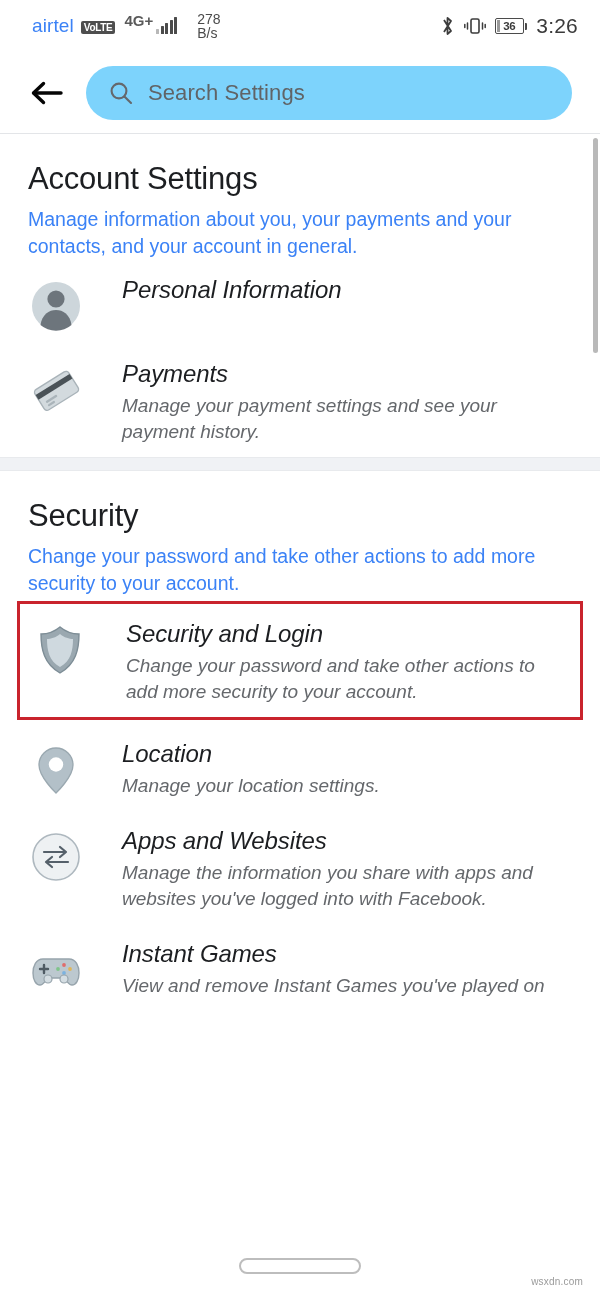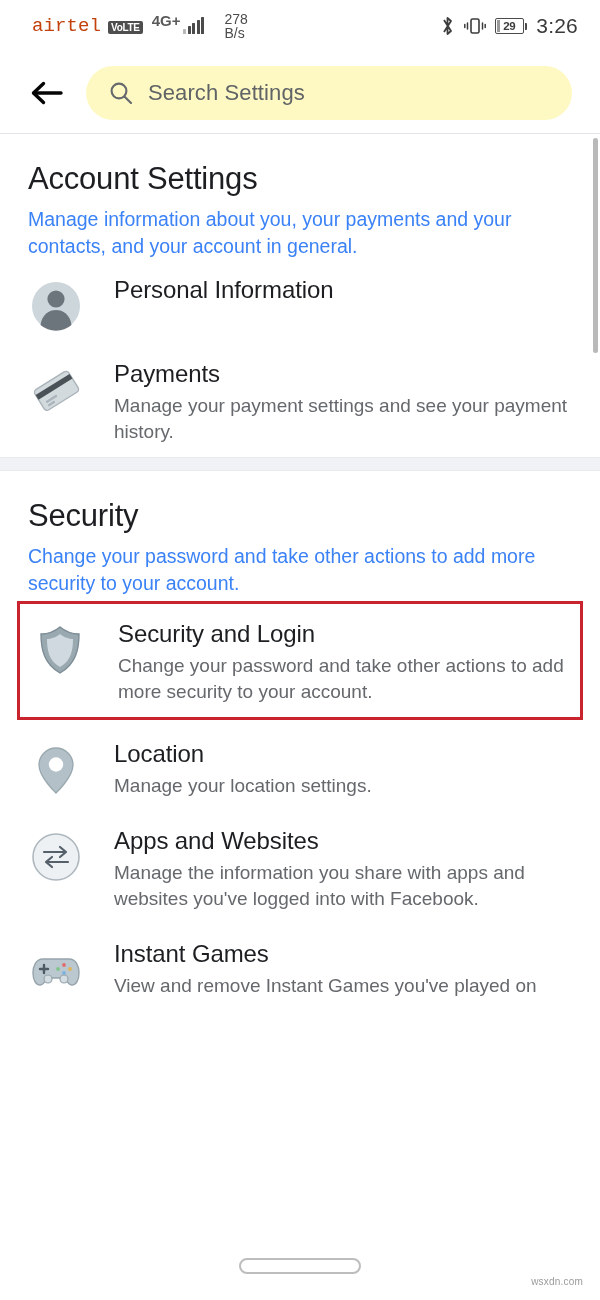--- a/index.html
+++ b/index.html
@@ -27,23 +27,23 @@
     width: 100%;
     background: #ffffff;
     display: flex;
     align-items: center;
     justify-content: space-between;
     padding: 0 22px 0 32px;
   }
   .sb-left { display: flex; align-items: center; gap: 7px; }
   .sb-carrier {
     font-size: 19px;
-    color: #c2410c;
+    color: #3b82f6;
     letter-spacing: 0.1px;
-    font-family: Liberation Mono, monospace;
+    font-family: Liberation Sans, sans-serif;
   }
   .sb-volte {
     background: #4e4e4e;
     color: #ffffff;
     font-size: 10px;
     font-weight: bold;
     letter-spacing: -0.3px;
     padding: 2px 3px 2px 3px;
     border-radius: 2px;
     line-height: 9px;
@@ -111,21 +111,21 @@
   }
   .back-btn {
     width: 42px; height: 42px;
     display: flex; align-items: center; justify-content: center;
     flex: 0 0 auto;
     cursor: pointer;
   }
   .searchfield {
     flex: 1 1 auto;
     height: 54px;
-    background: #fef9c3;
+    background: #7dd3fc;
     border-radius: 27px;
     display: flex;
     align-items: center;
     padding: 0 22px;
     gap: 14px;
     cursor: text;
   }
   .search-placeholder {
     font-size: 22px;
     color: #606467;
@@ -165,23 +165,24 @@
     width: 100%;
     border-top: 1px solid #e8eaed;
     border-bottom: 1px solid #e8eaed;
   }
 
   
   .row {
     display: flex;
     align-items: flex-start;
     padding: 14px 24px 12px 24px;
-    gap: 4px;
+    gap: 12px;
     cursor: pointer;
     position: relative;
+    font-style: italic;
   }
   .row-icon {
     flex: 0 0 auto;
     width: 64px;
     display: flex;
     justify-content: center;
     align-items: flex-start;
     padding-top: 6px;
   }
   .row-text { flex: 1 1 auto; padding-left: 22px; padding-right: 8px; }
@@ -278,21 +279,21 @@
         </svg>
       </span>
       <span class="sb-ic">
         <svg width="22" height="22" viewBox="0 0 22 22">
           <rect x="7" y="4" width="8" height="14" rx="1.6" fill="none" stroke="#3c3c3c" stroke-width="1.6"></rect>
           <path d="M3.5 8 L3.5 14 M0.8 9.5 L0.8 12.5 M18.5 8 L18.5 14 M21.2 9.5 L21.2 12.5" stroke="#3c3c3c" stroke-width="1.5" stroke-linecap="round"></path>
         </svg>
       </span>
       <span class="sb-batt">
         <span class="sb-batt-body">
-          <span class="sb-batt-num">29</span>
+          <span class="sb-batt-num">36</span>
         </span>
         <span class="sb-batt-cap"></span>
       </span>
       <span class="sb-clock">3:26</span>
     </div>
   </div>
 
   <div class="searchbar">
     <div class="back-btn">
       <svg width="34" height="28" viewBox="0 0 34 28">

